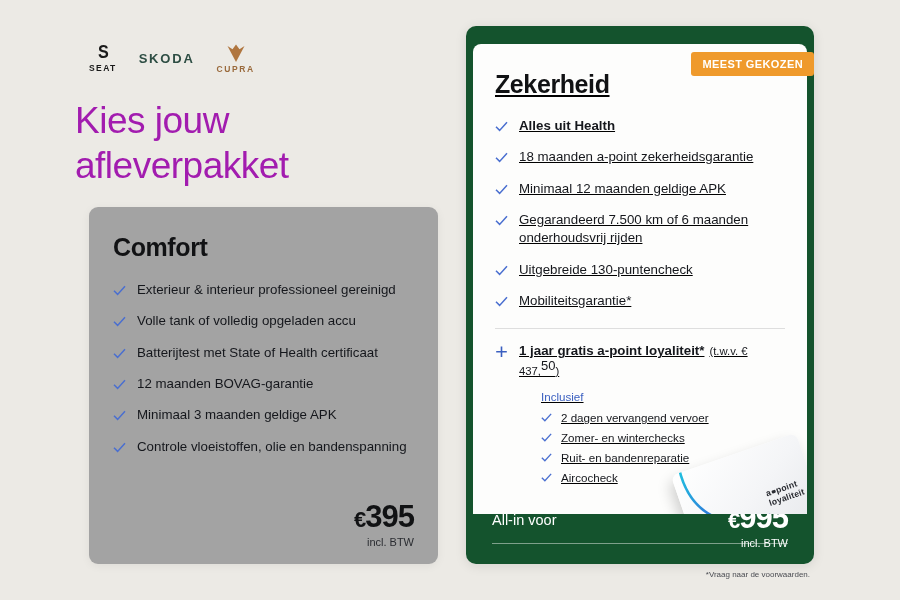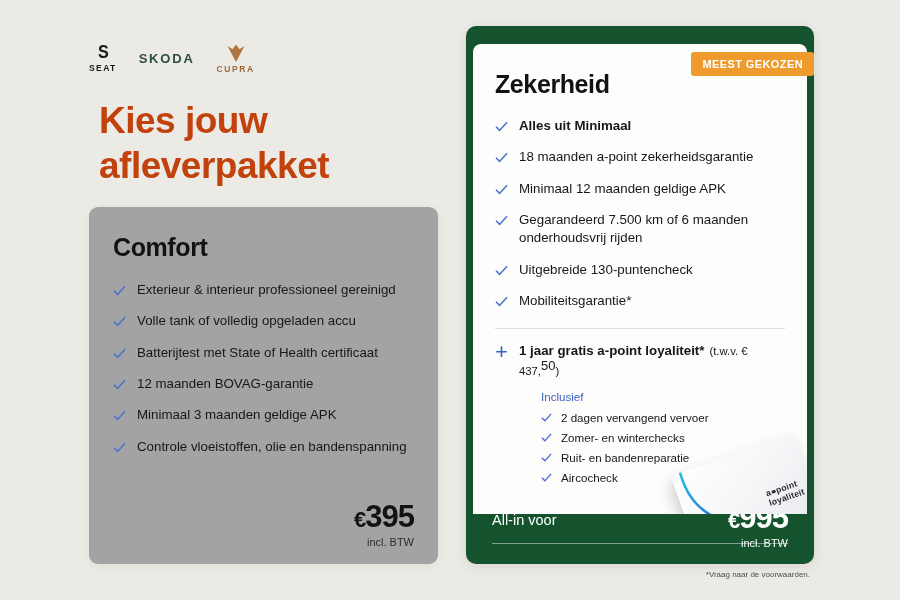--- a/index.html
+++ b/index.html
@@ -39,25 +39,25 @@
   }
   .cupra { display: flex; flex-direction: column; align-items: center; }
   .cupra-word {
     font-size: 8.5px; font-weight: 700; color: #9a6a3c;
     letter-spacing: 1.6px; margin-top: 1px;
   }
 
   
   .headline {
     position: absolute;
-    left: 99px; top: 98px;
+    left: 75px; top: 98px;
     width: 340px;
     font-size: 37px;
-    font-weight: 700;
-    color: #c2410c;
+    font-weight: 400;
+    color: #a21caf;
     line-height: 1.22;
     letter-spacing: -0.5px;
   }
 
   
   .card-comfort {
     position: absolute;
     left: 89px; top: 207px;
     width: 349px; height: 357px;
     background: #a3a3a3;
@@ -115,20 +115,21 @@
     overflow: hidden;
   }
   .zeker-inner {
     position: absolute;
     left: 7px; top: 18px;
     width: 334px; height: 470px;
     background: #fdfdfc;
     border-radius: 8px 8px 0 0;
     padding: 26px 22px 8px 22px;
     overflow: hidden;
+    text-decoration: underline;
   }
   .zeker-inner h2 {
     font-size: 25px; font-weight: 700; color: #111214;
     letter-spacing: -0.4px;
     margin-bottom: 18px;
   }
   .badge {
     position: absolute;
     right: 0px; top: 26px;
     background: #ef9a2c;
@@ -338,21 +339,21 @@
     <div class="zeker-inner">
       <h2>Zekerheid</h2>
 
       <ul class="feature-list">
         <li class="feature feature-bold">
           <span class="check">
             <svg width="13" height="13" viewBox="0 0 13 13">
                 <path d="M1 6.8 L4.6 10.4 L12 2.2" stroke="#4a6fd0" stroke-width="1.5" fill="none"></path>
               </svg>
           </span>
-          <span class="txt">Alles uit Minimaal</span>
+          <span class="txt">Alles uit Health</span>
         </li>
         <li class="feature">
           <span class="check">
             <svg width="13" height="13" viewBox="0 0 13 13">
                 <path d="M1 6.8 L4.6 10.4 L12 2.2" stroke="#4a6fd0" stroke-width="1.5" fill="none"></path>
               </svg>
           </span>
           <span class="txt">18 maanden a-point zekerheidsgarantie</span>
         </li>
         <li class="feature">

